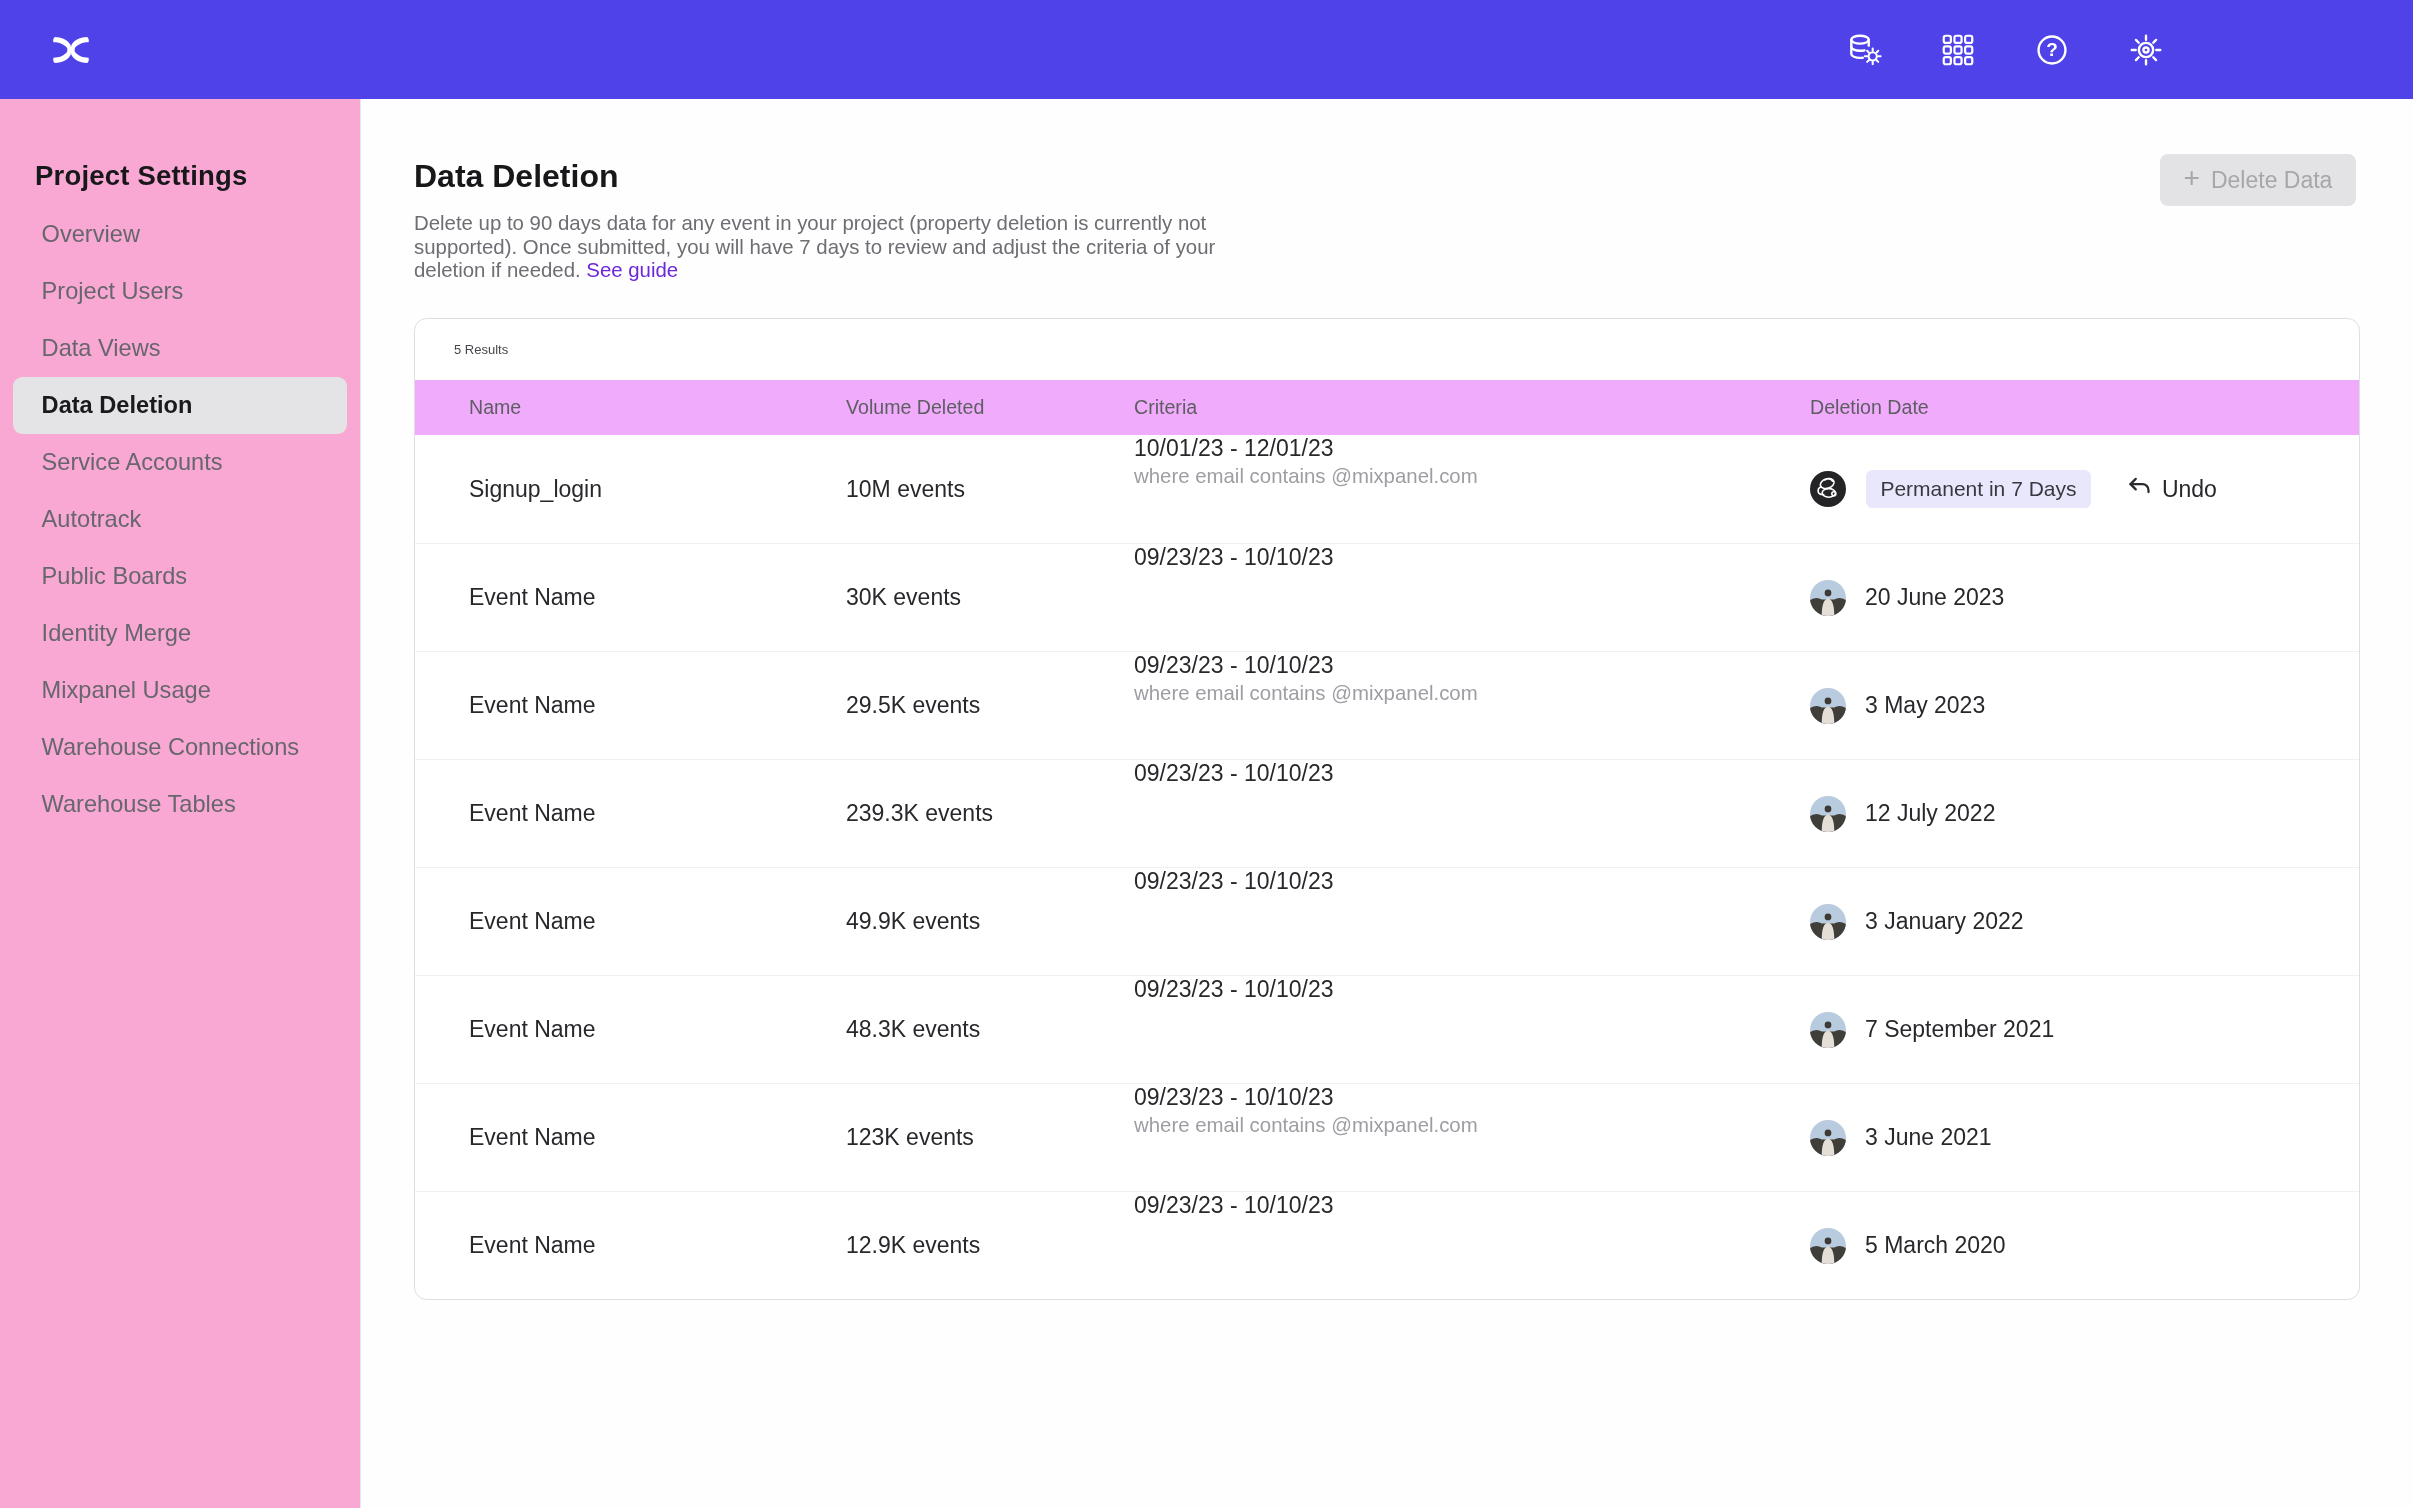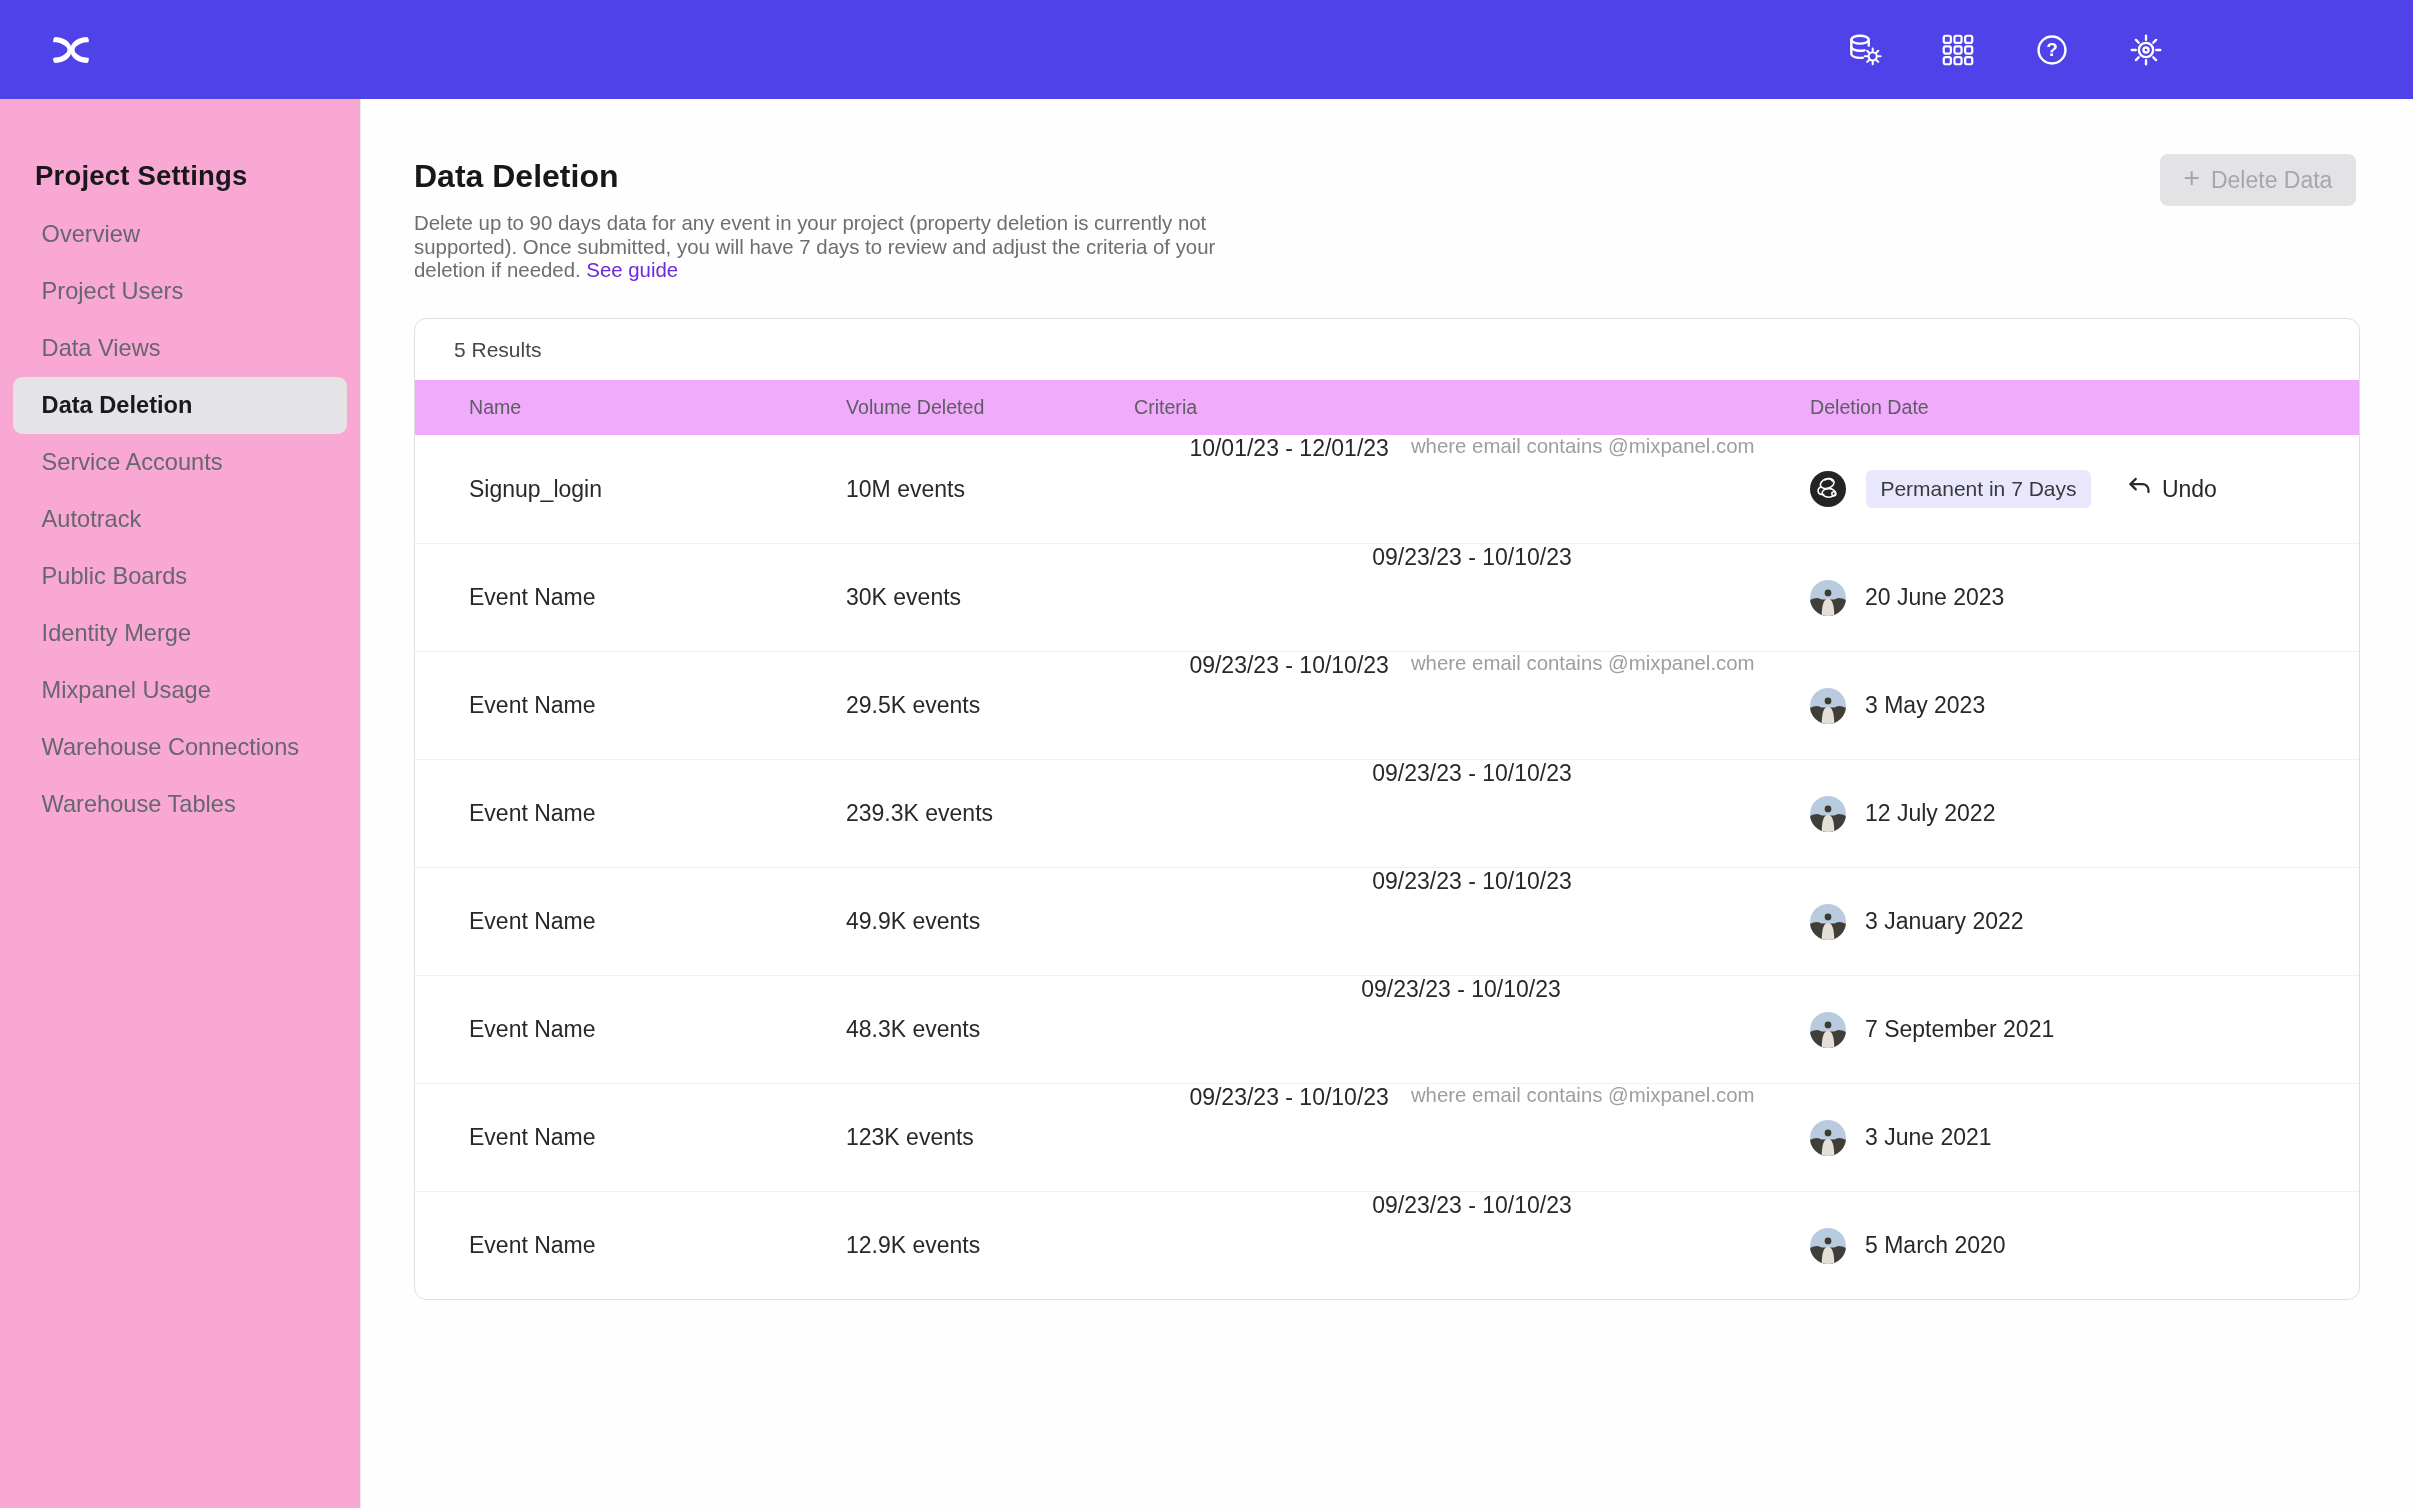--- a/index.html
+++ b/index.html
@@ -35,30 +35,30 @@
   .delete-btn { position:absolute; top:55px; right:57px; height:52px; padding:0 23.6px;
                 background:#e3e3e5; border:none; border-radius:7.9px; display:flex;
                 align-items:center; gap:11px; font-size:23px; font-weight:500; color:#a6a6ab;
                 font-family:inherit; }
   .delete-btn .plus { font-size:28px; font-weight:400; line-height:1; margin-top:-3.1px; }
 
   
   .card { margin:35px 53px 0 53px; background:#fff; border:1.6px solid #dfdfe3;
           border-radius:12.6px; overflow:hidden; }
   .results-bar { height:61px; display:flex; align-items:center; padding-left:39px;
-                 font-size:21px; color:#47474b; }
+                 font-size:13px; color:#47474b; }
   .thead, .trow { display:grid; grid-template-columns:431px 288px 676px 1fr; }
   .thead { height:55px; background:#f0abfc; }
   .thead .cell { display:flex; align-items:center; font-size:19.6px; color:#5d5d62; }
   .trow { height:108px; border-top:1.6px solid #f0f0f2; }
   .trow:first-of-type { border-top:none; }
   .cell { display:flex; align-items:center; }
   .cell.c1 { padding-left:54px; }
   .name-text, .volume-text, .criteria-main, .date-text, .undo-label { font-size:23px; color:#28282c; }
-  .criteria-cell { flex-direction:row; align-items:flex-start; justify-content:center; gap:22px; }
+  .criteria-cell { flex-direction:column; align-items:flex-start; gap:3px; }
   .criteria-sub { font-size:20.4px; line-height:23.6px; min-height:23.6px; color:#9d9da3; }
   .deletion-cell { gap:0; }
   .avatar { width:36px; height:36px; border-radius:50%; overflow:hidden; flex:none; }
   .avatar svg { display:block; }
   .date-text { margin-left:19px; }
   .perm-badge { margin-left:20.4px; background:#e9e7fc; color:#38383e; font-size:21px;
                 font-weight:500; padding:7px 14px; border-radius:6.3px; white-space:nowrap; }
   .undo-btn { margin-left:35px; display:flex; align-items:center; gap:9.4px; background:none;
               border:none; cursor:pointer; font-family:inherit; }
   .undo-label { font-weight:500; }

